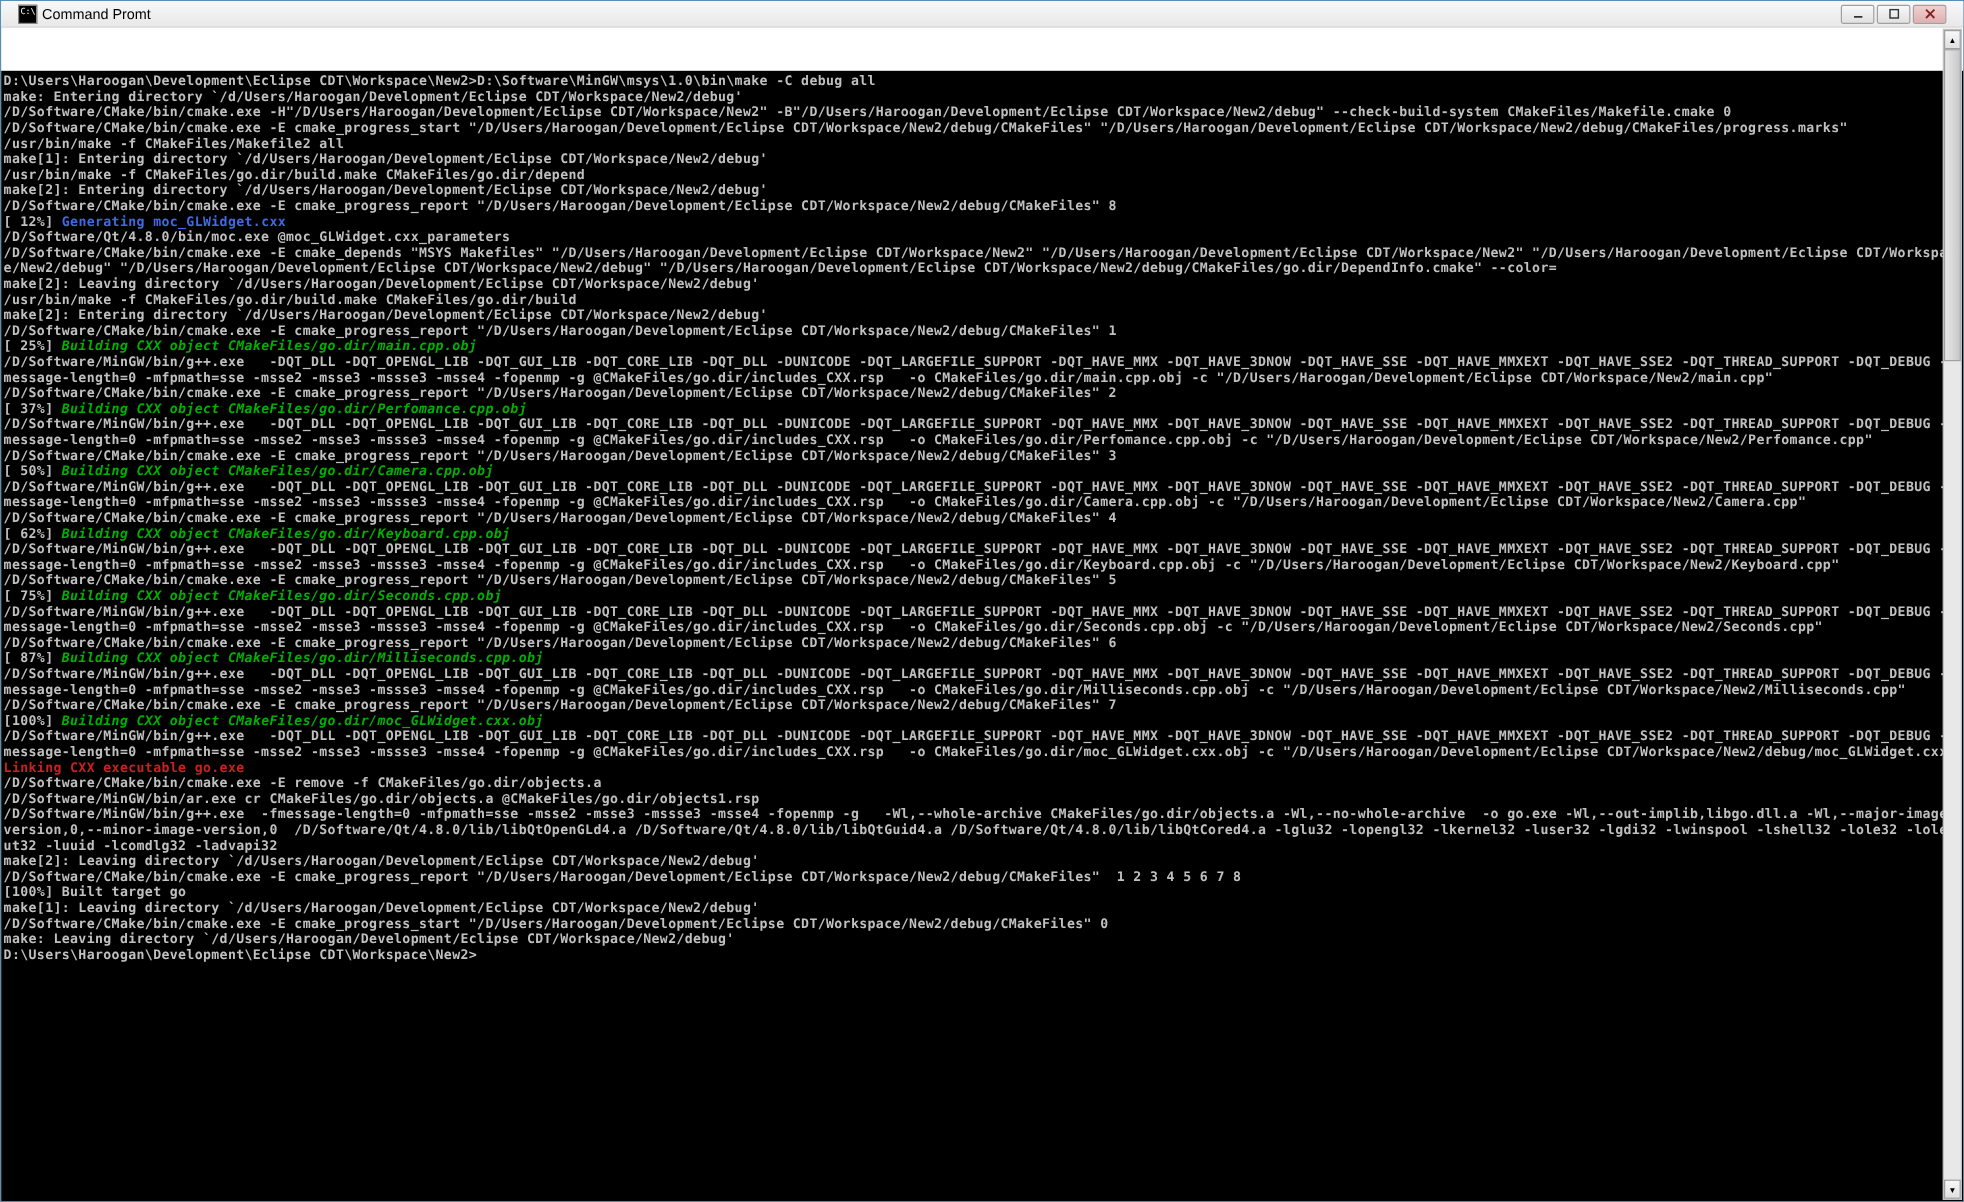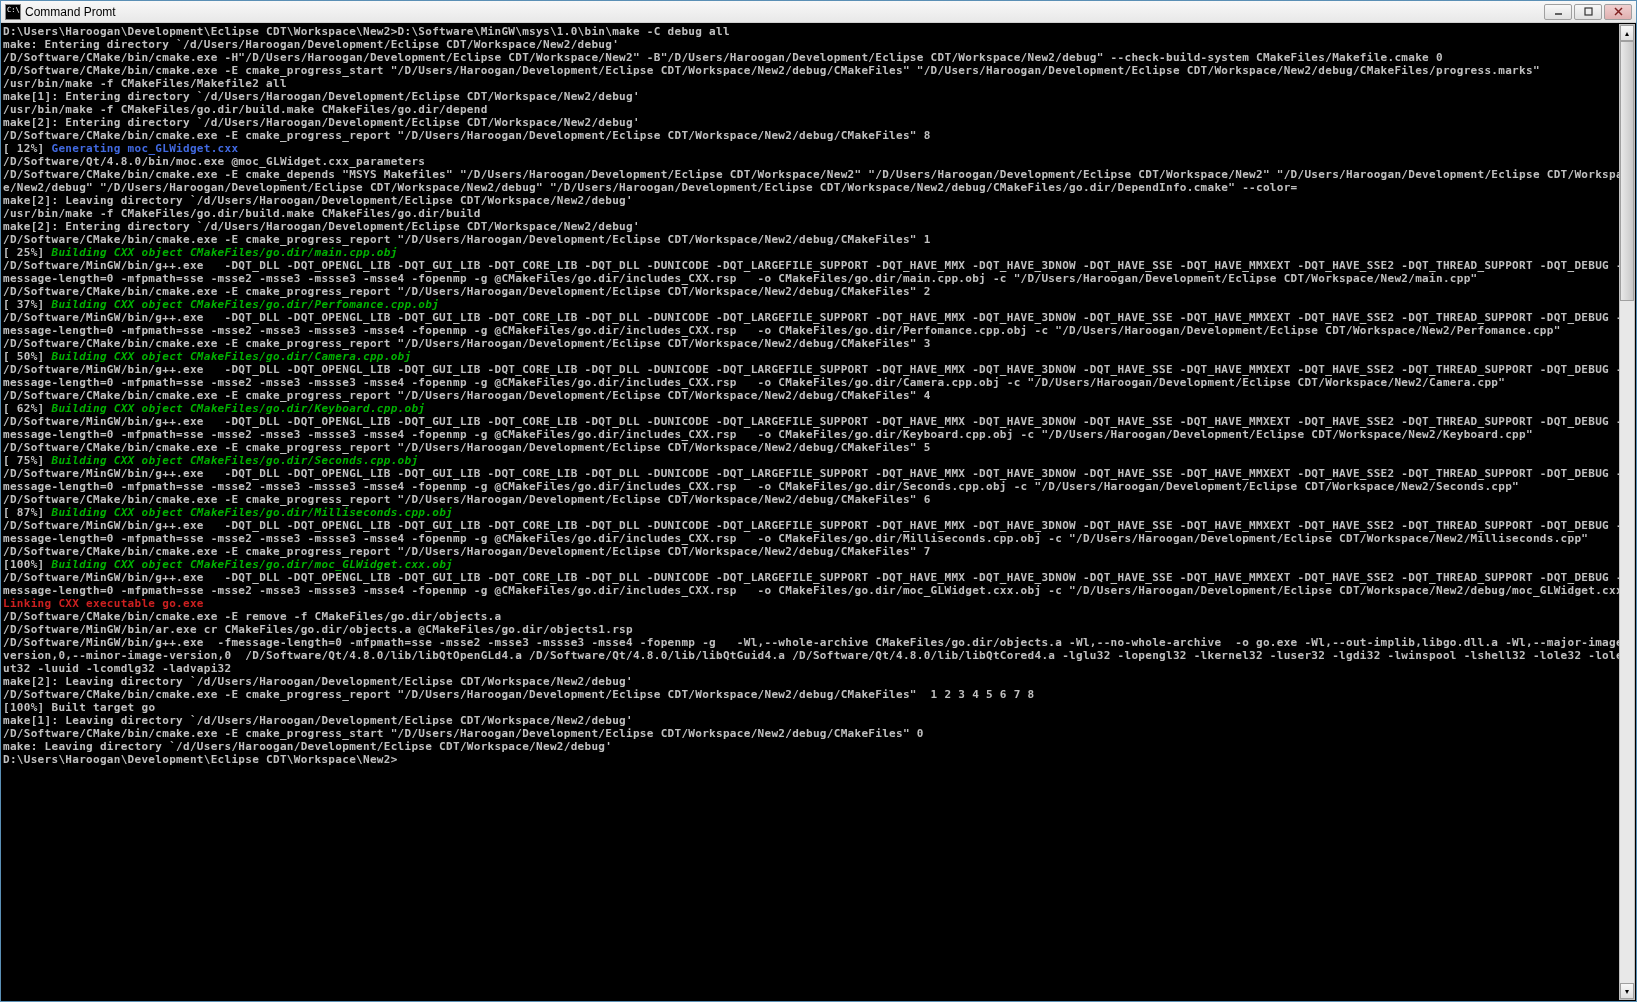--- a/index.html
+++ b/index.html
@@ -17,21 +17,21 @@
   border: 1px solid #5a8fb5;
   display: flex;
   flex-direction: column;
 }
 .titlebar {
   height: 22px;
   background: linear-gradient(#f8f8f8, #e8e8e8);
   border-bottom: 1px solid #d0d0d0;
   display: flex;
   align-items: center;
-  padding: 0 4px;
+  padding: 0 14px;
 }
 .titlebar-icon {
   width: 16px;
   height: 16px;
   margin-right: 4px;
   background: #000;
   border: 1px solid #888;
   position: relative;
 }
 .titlebar-icon::before {
@@ -73,20 +73,21 @@
   color: #c0c0c0;
   font-family: "Lucida Console", "Consolas", monospace;
   font-size: 11px;
   line-height: 13px;
   padding: 2px;
   overflow: hidden;
   white-space: pre-wrap;
   word-break: break-all;
   letter-spacing: 0.3px;
   font-weight: bold;
+  margin-top: 36px;
 }
 .terminal .blue { color: #4169e1; }
 .terminal .green { color: #00b000; font-style: italic; }
 .terminal .red { color: #cc2020; }
 .terminal .white { color: #c0c0c0; }
 .scrollbar {
   position: absolute;
   right: 2px;
   top: 24px;
   bottom: 2px;

